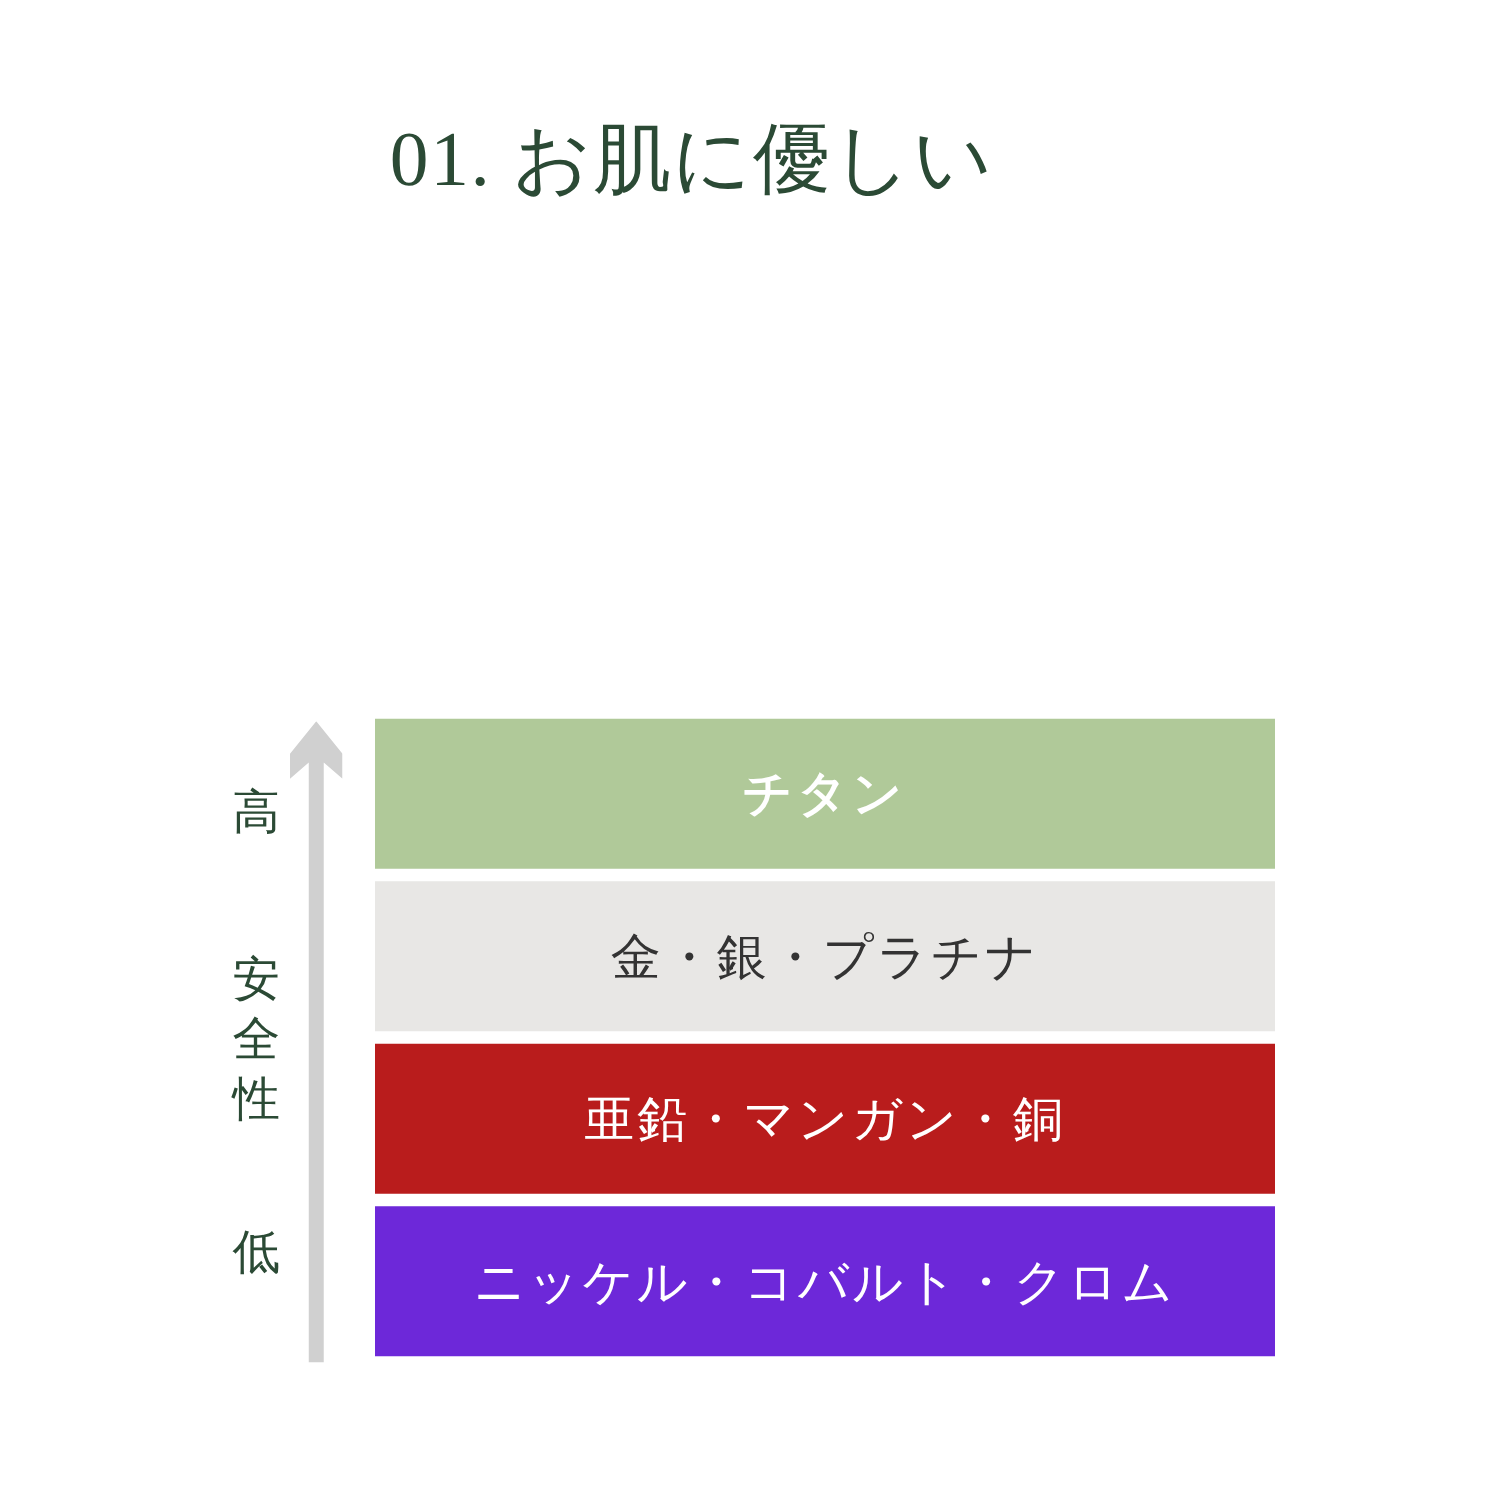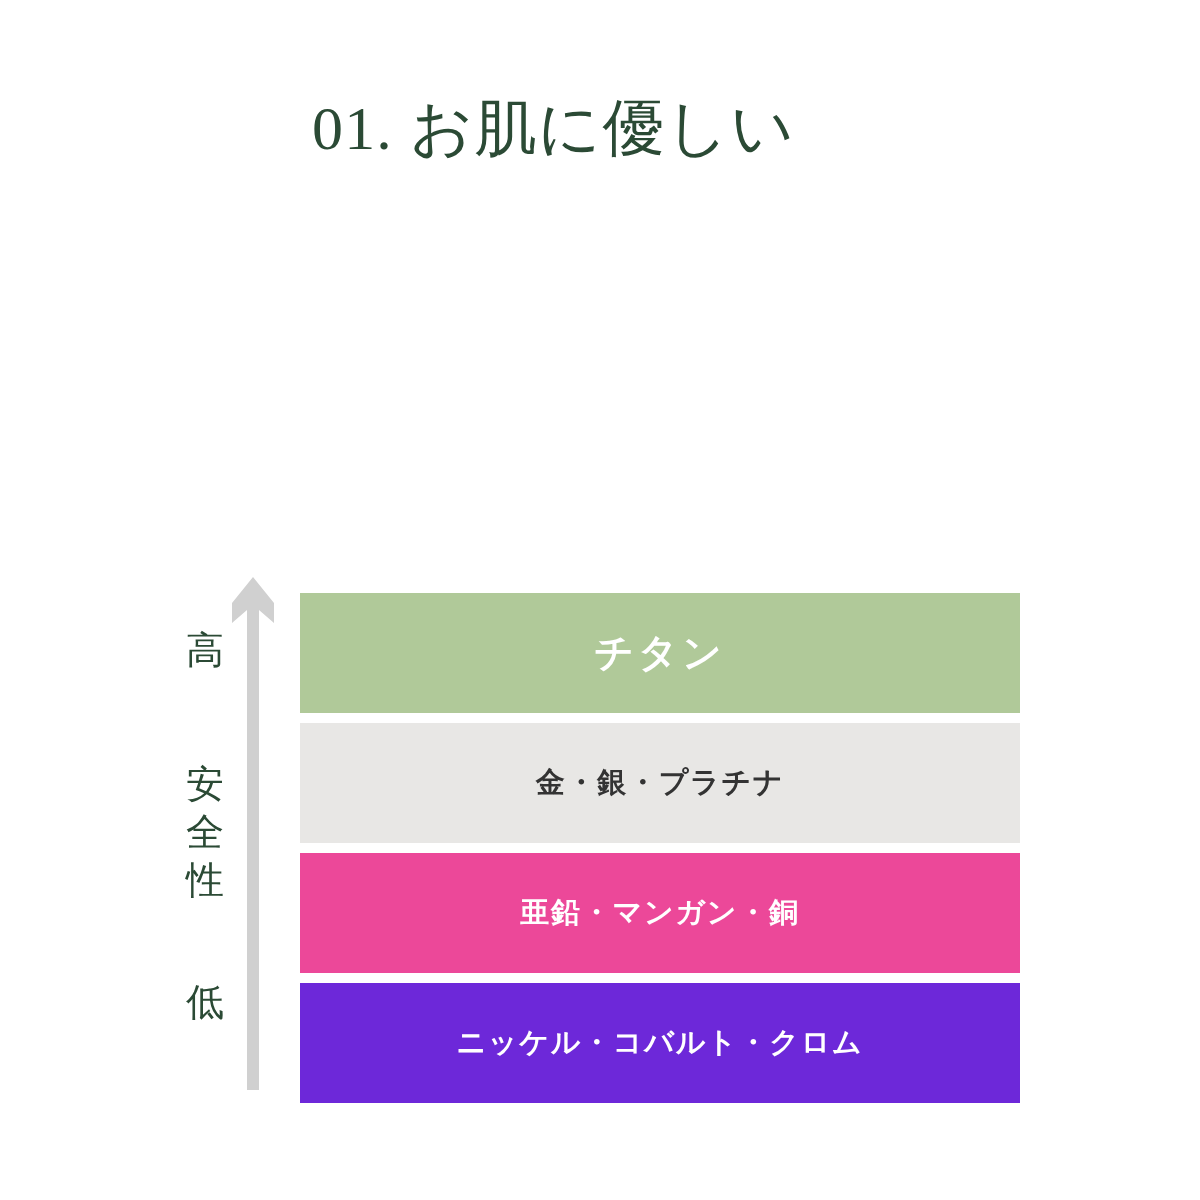--- a/index.html
+++ b/index.html
@@ -98,43 +98,42 @@
     left: 232px;
     top: 12px;
     width: 42px;
     height: 513px;
   }
 
   
   .bars {
     position: absolute;
     left: 300px;
-    top: 28px;
+    top: 10px;
     width: 861px;
     height: 520px;
   }
   .bar {
     position: absolute;
     left: 0;
     width: 720px;
     height: 120px;
     display: flex;
     align-items: center;
     justify-content: center;
   }
   .bar-0 { top: 0px; }
   .bar-1 { top: 130px; }
   .bar-2 { top: 260px; }
   .bar-3 { top: 390px; }
 
   .bar-label {
-    font-size: 29px;
+    font-size: 40px;
     letter-spacing: 0.06em;
     white-space: nowrap;
-    font-weight: bold;
   }
   .bar-label.bold {
     font-weight: bold;
     letter-spacing: 0.1em;
     font-size: 39px;
   }
 </style>
 </head>
 <body>
 
@@ -164,21 +163,21 @@
     <div class="bars">
 
       <div class="bar bar-0" style="background:#b0c999">
         <span class="bar-label bold" style="color:#ffffff">チタン</span>
       </div>
 
       <div class="bar bar-1" style="background:#e8e7e5">
         <span class="bar-label" style="color:#333333">金・銀・プラチナ</span>
       </div>
 
-      <div class="bar bar-2" style="background:#ec4899">
+      <div class="bar bar-2" style="background:#b91c1c">
         <span class="bar-label" style="color:#ffffff">亜鉛・マンガン・銅</span>
       </div>
 
       <div class="bar bar-3" style="background:#6d28d9">
         <span class="bar-label" style="color:#ffffff">ニッケル・コバルト・クロム</span>
       </div>
 
     </div>
   </div>
 </div>

